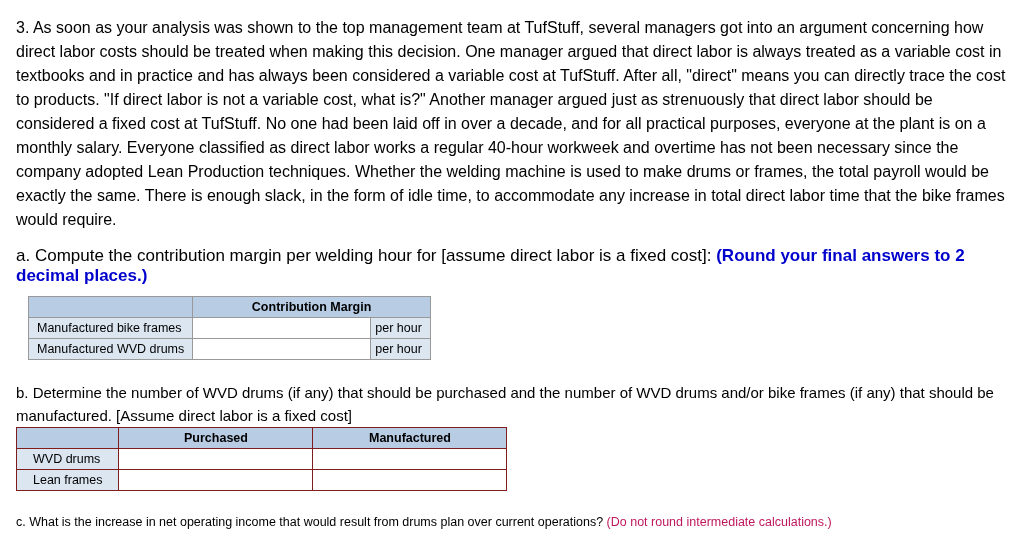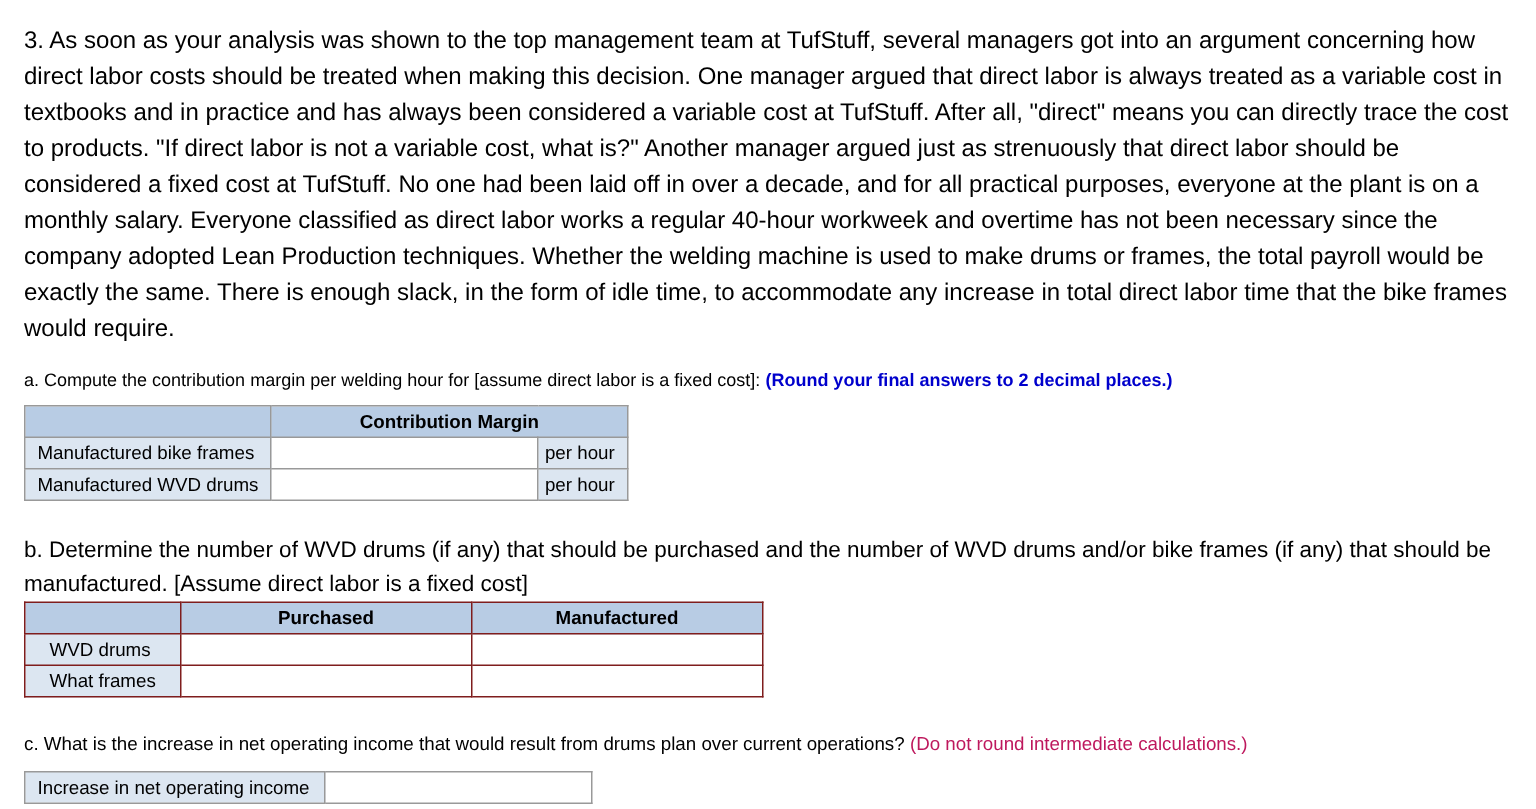--- a/index.html
+++ b/index.html
@@ -11,35 +11,35 @@
       padding: 16px;
       width: 1024px;
       min-height: 539px;
     }
     .intro-text {
       font-size: 16px;
       line-height: 1.5;
       margin-bottom: 14px;
     }
     .question-label {
-      font-size: 12px;
+      font-size: 17px;
       margin-bottom: 10px;
     }
     .question-label .bold-colored {
       color: #0000cc;
       font-weight: bold;
     }
     .section {
       margin-bottom: 22px;
     }
     
     table.table-a {
       border-collapse: collapse;
       margin-bottom: 20px;
-      margin-left: 0;
+      margin-left: 12px;
     }
     table.table-a th, table.table-a td {
       border: 1px solid #999;
       padding: 3px 8px;
       font-size: 12.5px;
       white-space: nowrap;
     }
     table.table-a th {
       background-color: #b8cce4;
       text-align: center;
@@ -167,21 +167,21 @@
         <th>Manufactured</th>
       </tr>
     </thead>
     <tbody>
       <tr>
         <td class="label-cell">WVD drums</td>
         <td class="input-cell"><input type="text" style=""></td>
         <td class="input-cell"><input type="text" style=""></td>
       </tr>
       <tr>
-        <td class="label-cell">What frames</td>
+        <td class="label-cell">Lean frames</td>
         <td class="input-cell"><input type="text" style=""></td>
         <td class="input-cell"><input type="text" style=""></td>
       </tr>
     </tbody>
   </table>
 </div>
 
 <div class="section">
   <p class="question-c-text">
     <span>c. What is the increase in net operating income that would result from drums plan over current operations?</span>

